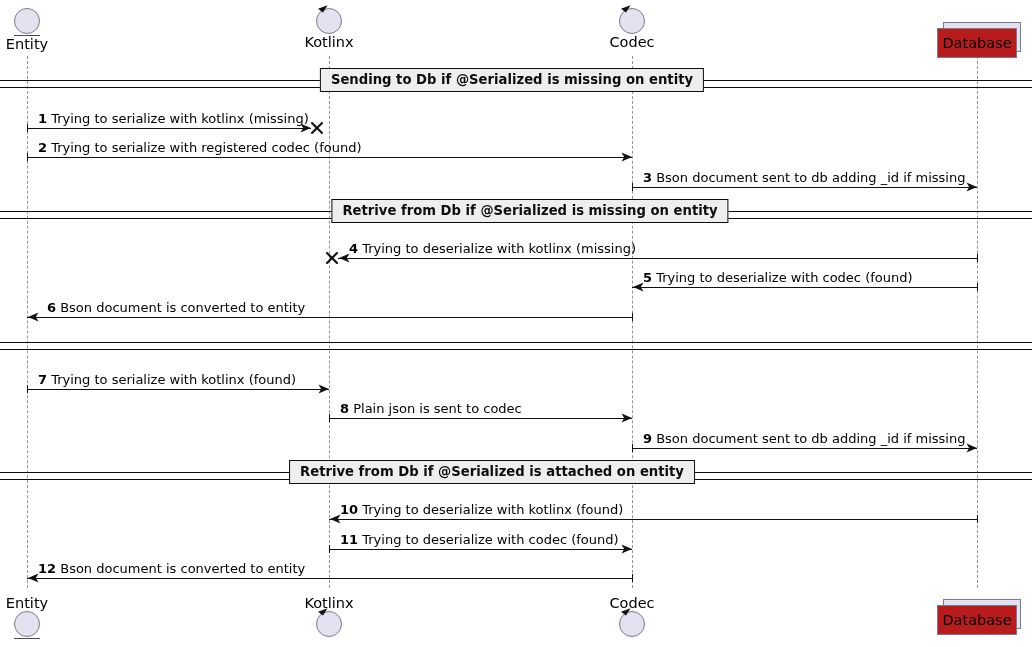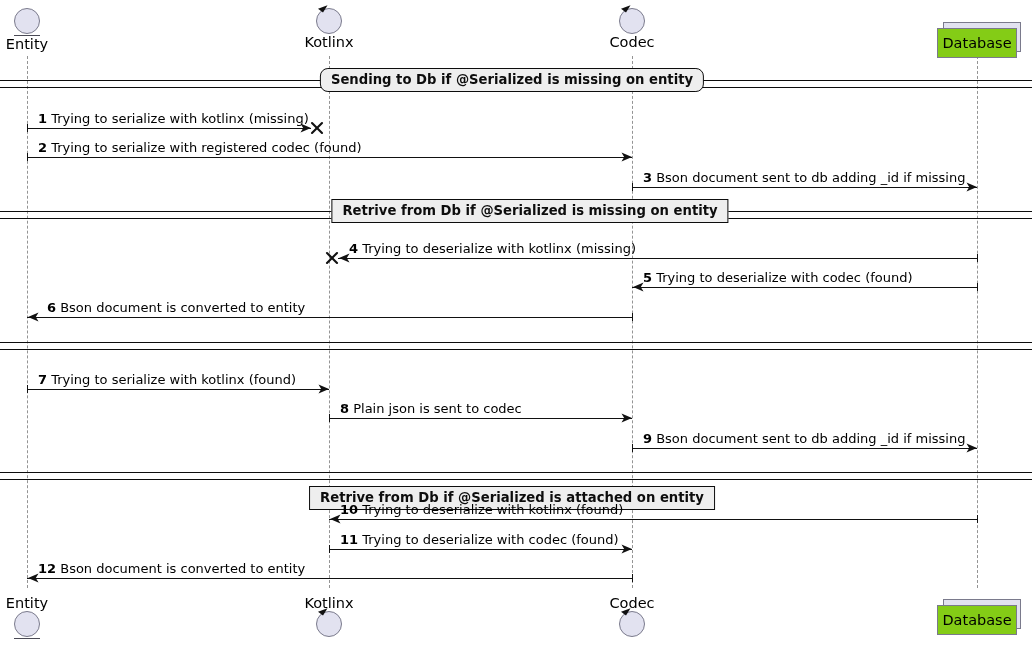--- a/index.html
+++ b/index.html
@@ -61,21 +61,21 @@
     left:6px; top:-6px;
     width:78px; height:30px;
     background:#E2E2F0;
     border:1.2px solid #7A7A8C;
     box-sizing:border-box;
   }
   .coll-main{
     position:absolute;
     left:0; top:0;
     width:80px; height:30px;
-    background:#84cc16;
+    background:#b91c1c;
     border:1.2px solid #7A7A8C;
     box-sizing:border-box;
     line-height:28px;
     text-align:center;
     font-size:14.5px;
     color:#000;
   }
 
   
   .divider{
@@ -204,35 +204,35 @@
       </div>
       <div class="coll-wrap nosel" style="left: 937px; top: 605px; width: 86px; height: 36px;">
         <div class="coll-shadow"></div>
         <div class="coll-main">Database</div>
       </div>
     </div>
   <div id="dividers">
       <div class="divider" style="top: 77px;">
         <div class="dline a"></div>
         <div class="dline b"></div>
-        <div class="dtitle nosel" style="left: 512px; border-radius: 8px;">Sending to Db if @Serialized is missing on entity</div>
+        <div class="dtitle nosel" style="left: 512px;">Sending to Db if @Serialized is missing on entity</div>
       </div>
       <div class="divider" style="top: 208px;">
         <div class="dline a"></div>
         <div class="dline b"></div>
         <div class="dtitle nosel" style="left: 530px;">Retrive from Db if @Serialized is missing on entity</div>
       </div>
       <div class="divider" style="top: 339px;">
         <div class="dline a"></div>
         <div class="dline b"></div>
       </div>
       <div class="divider" style="top: 469px;">
         <div class="dline a"></div>
         <div class="dline b"></div>
-        <div class="dtitle nosel" style="left: 512px; margin-top: 26px;">Retrive from Db if @Serialized is attached on entity</div>
+        <div class="dtitle nosel" style="left: 492px;">Retrive from Db if @Serialized is attached on entity</div>
       </div>
     </div>
   <div id="messages">
       <div class="msg" style="left: 0px; top: 128px; width: 1032px;">
         <div class="mline" style="left: 27px; width: 284px;"></div>
         <div class="tickstart" style="left: 27px;"></div>
         <svg width="12" height="12" viewBox="0 0 12 12" style="position: absolute; top: -6px; left: 300px;">
           <path d="M 0.5 1.5 L 11 6 L 0.5 10.5 L 3.2 6 Z" fill="#111111"></path>
         </svg>
         <svg width="16" height="16" viewBox="0 0 16 16" style="position: absolute; top: -8px; left: 309px;">

